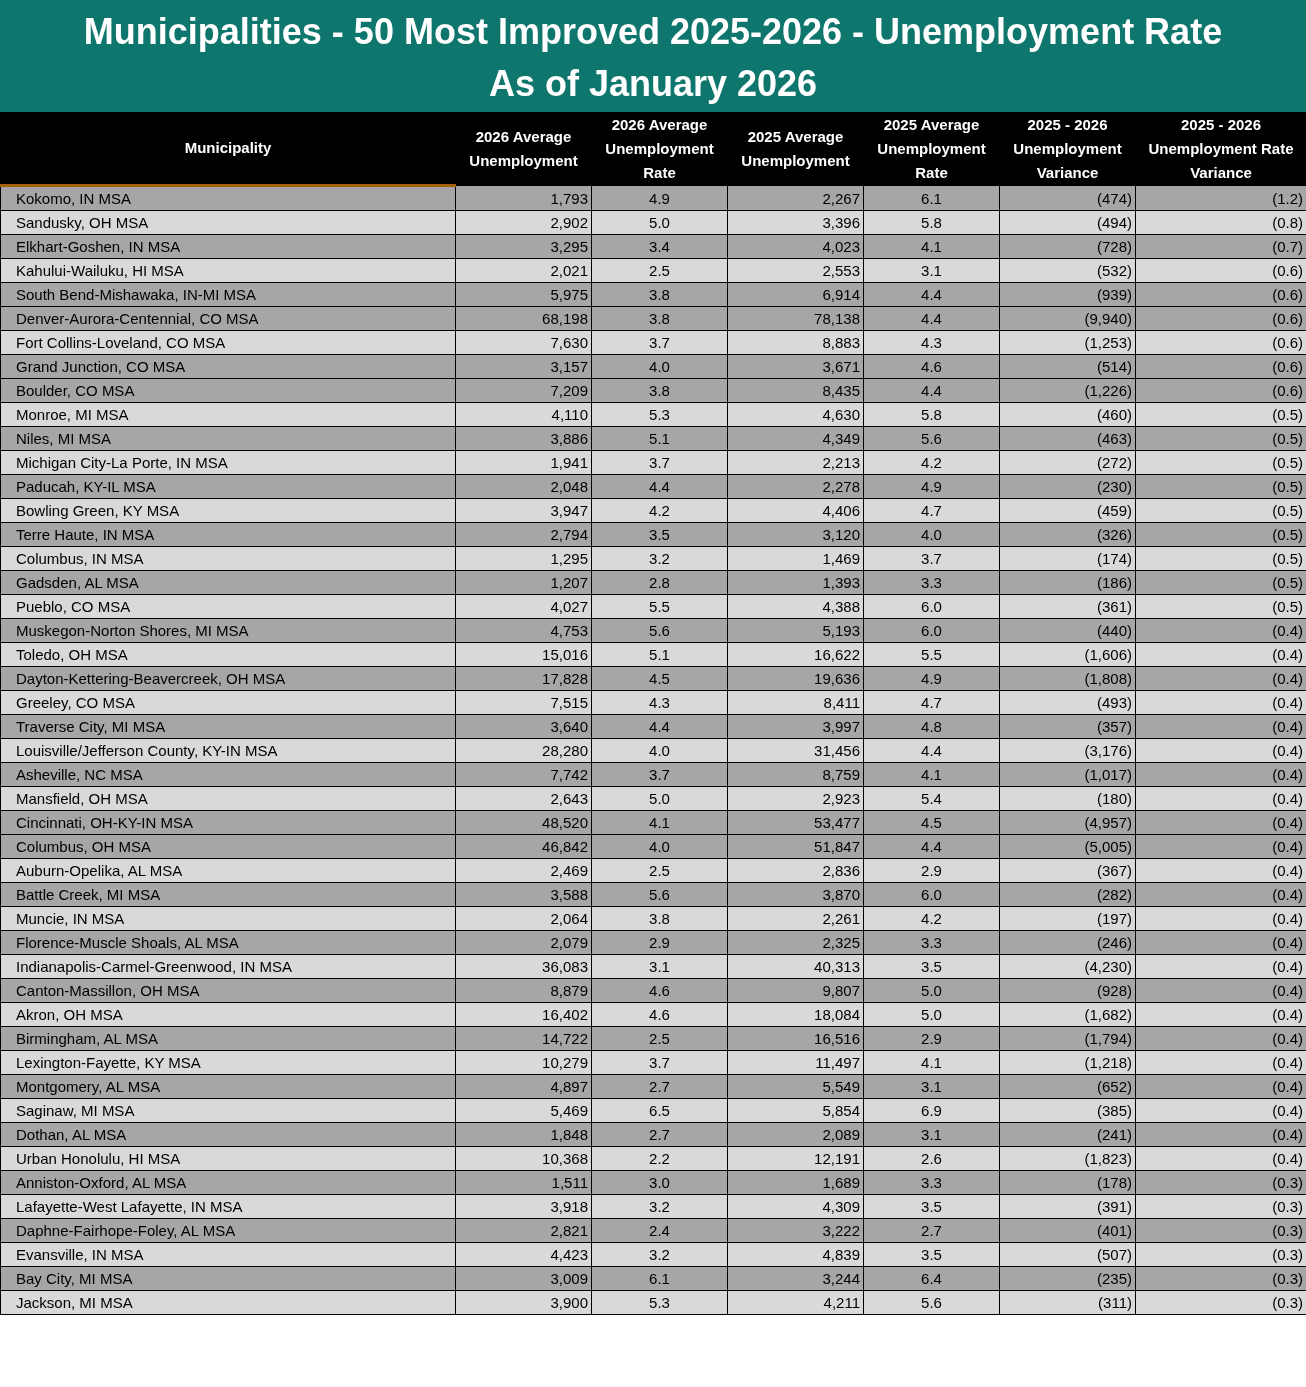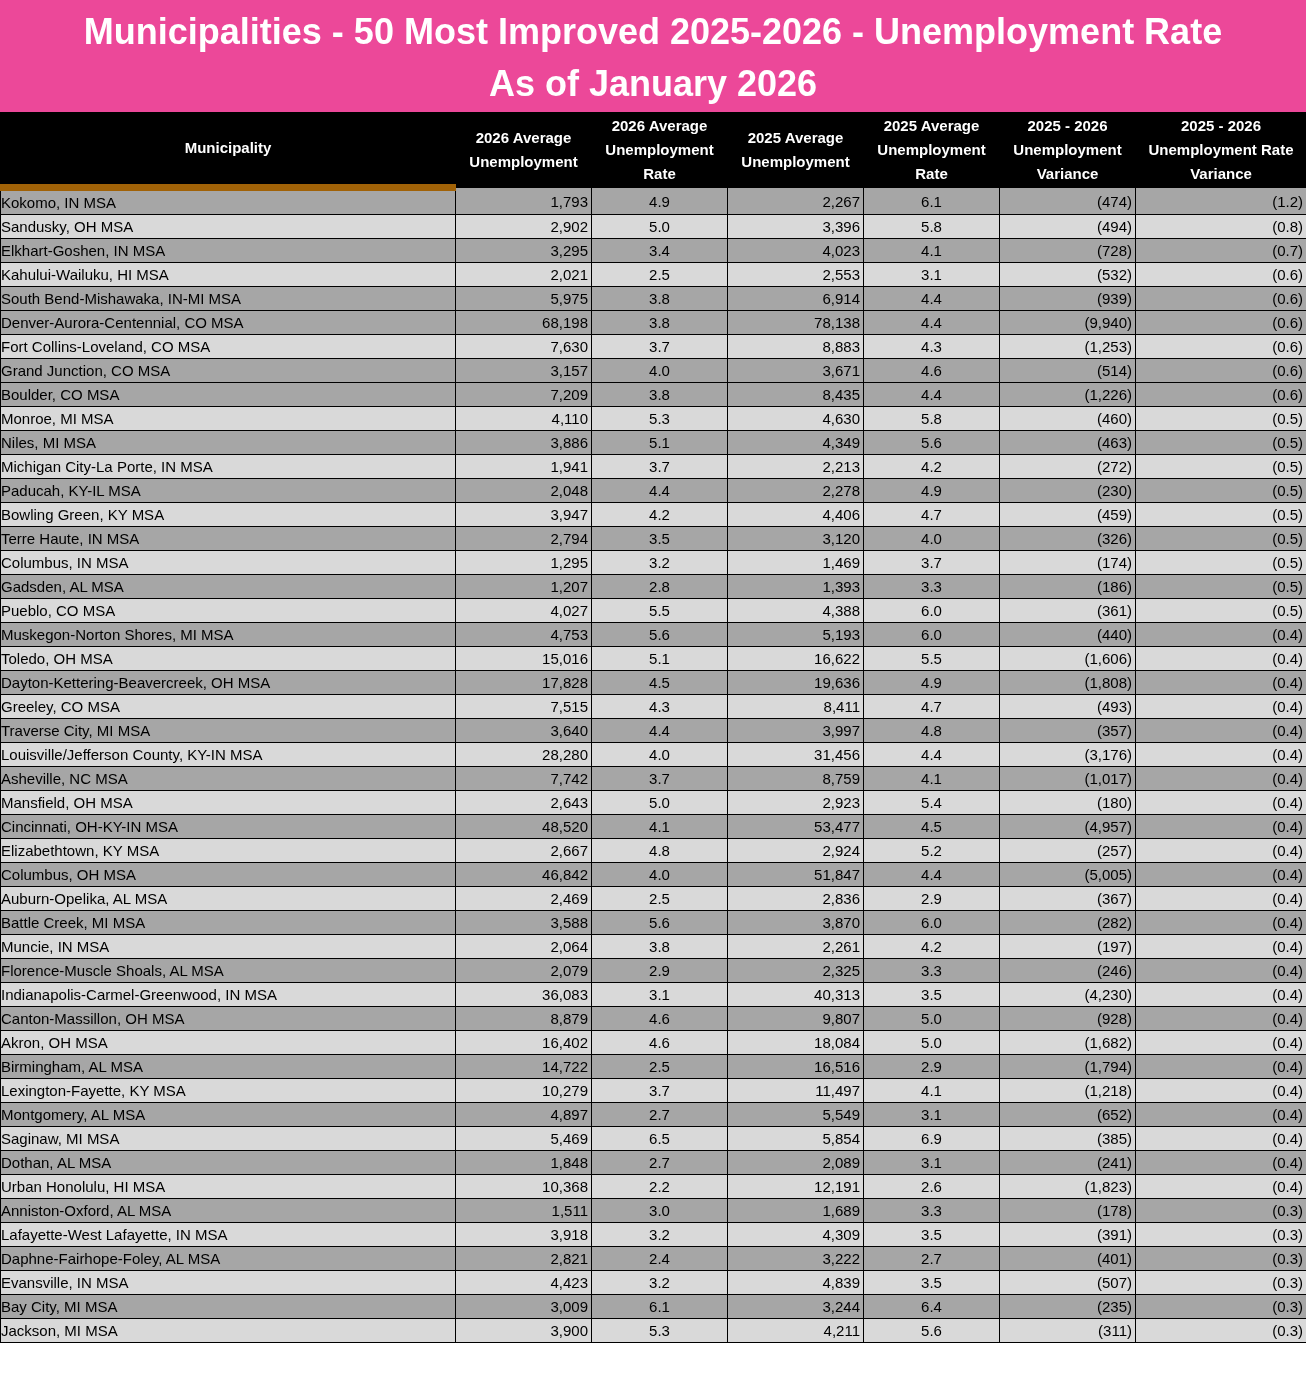--- a/index.html
+++ b/index.html
@@ -12,21 +12,21 @@
       height: 1387px;
       overflow: hidden;
       font-family: "Liberation Sans", "DejaVu Sans", sans-serif;
     }
     .sheet {
       position: relative;
       width: 1306px;
       background: #000;
     }
     .title-block {
-      background: #ec4899;
+      background: #0f766e;
       color: #fff;
       text-align: center;
       font-weight: bold;
       height: 112px;
       box-sizing: border-box;
       padding-top: 6px;
     }
     .title-line {
       font-size: 36px;
       line-height: 52px;
@@ -52,35 +52,35 @@
       font-weight: bold;
       font-size: 15px;
       line-height: 24px;
       text-align: center;
       vertical-align: middle;
       height: 72px;
       padding: 0 2px;
       border: none;
     }
     thead th.muni-head {
-      border-bottom: 7px solid #a16207;
+      border-bottom: 3px solid #a16207;
     }
     tbody td {
       font-size: 15px;
       height: 23px;
       line-height: 23px;
       padding: 0 3px;
       border: 1px solid #000;
       color: #000;
       white-space: nowrap;
       overflow: hidden;
     }
     tbody tr.dark td { background: #a6a6a6; }
     tbody tr.light td { background: #d9d9d9; }
-    td.name { text-align: left; padding-left: 0; }
+    td.name { text-align: left; padding-left: 15px; }
     td.num { text-align: right; }
     td.rate { text-align: center; }
     td.var { text-align: right; }
   </style>
 </head>
 <body>
 
 <div class="sheet">
   <div class="title-block">
     <div class="title-line">Municipalities - 50 Most Improved 2025-2026 - Unemployment Rate</div>
@@ -345,29 +345,20 @@
         </tr>
         <tr class="dark">
           <td class="name">Cincinnati, OH-KY-IN MSA</td>
           <td class="num">48,520</td>
           <td class="rate">4.1</td>
           <td class="num">53,477</td>
           <td class="rate">4.5</td>
           <td class="var">(4,957)</td>
           <td class="var">(0.4)</td>
         </tr>
-        <tr class="light">
-          <td class="name">Elizabethtown, KY MSA</td>
-          <td class="num">2,667</td>
-          <td class="rate">4.8</td>
-          <td class="num">2,924</td>
-          <td class="rate">5.2</td>
-          <td class="var">(257)</td>
-          <td class="var">(0.4)</td>
-        </tr>
         <tr class="dark">
           <td class="name">Columbus, OH MSA</td>
           <td class="num">46,842</td>
           <td class="rate">4.0</td>
           <td class="num">51,847</td>
           <td class="rate">4.4</td>
           <td class="var">(5,005)</td>
           <td class="var">(0.4)</td>
         </tr>
         <tr class="light">

